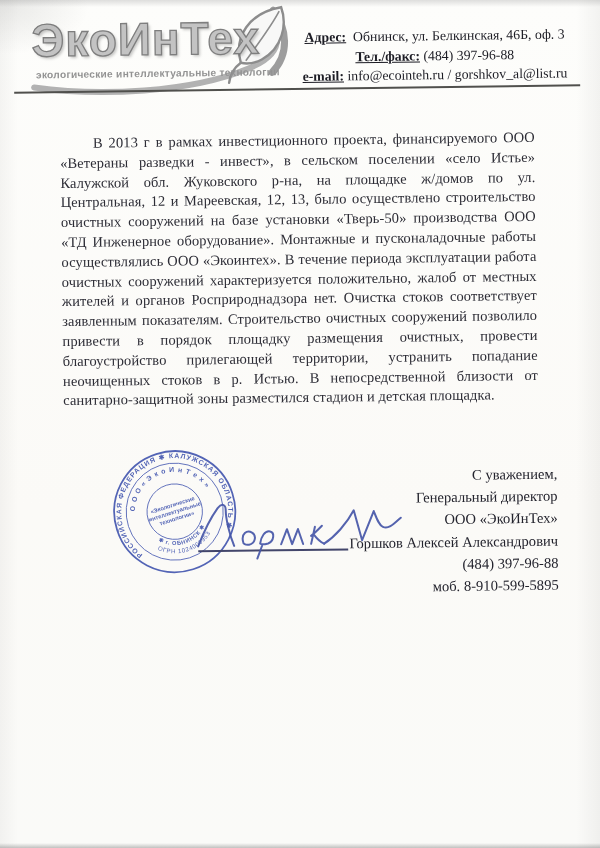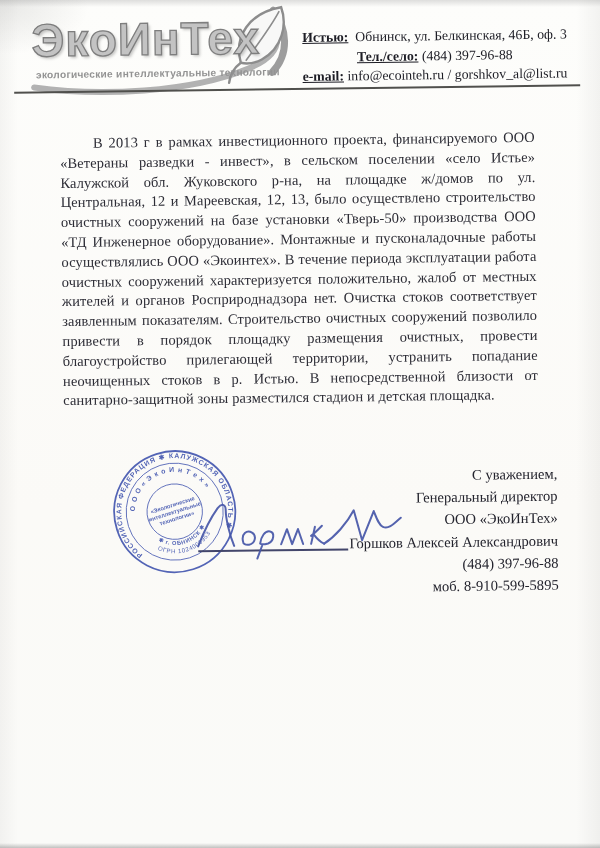--- a/index.html
+++ b/index.html
@@ -65,24 +65,24 @@
         <path d="M 254 6 C 268 24 270 50 252 68" fill="none" stroke="#9d9d9d" stroke-width="7" stroke-linecap="round"></path>
         <path d="M 221 58 C 214 32 230 8 262 3 C 268 20 263 44 242 55 C 235 58.5 227 59.5 221 58 Z" fill="#f8f8f7" stroke="#8d8d8d" stroke-width="2.4"></path>
         <path d="M 226 56 C 238 40 252 22 260 7" fill="none" stroke="#8d8d8d" stroke-width="1.6"></path>
         <path d="M 221 58 C 214 63 210 70 209 78" fill="none" stroke="#8d8d8d" stroke-width="2.4" stroke-linecap="round"></path>
       </svg>
       <div class="logo-text">ЭкоИнТех</div>
       <div class="logo-tagline">экологические интеллектуальные технологии</div>
 
       <div class="contact">
         <div>
-          <span class="lbl">Истью:</span>&nbsp;&nbsp;<span>Обнинск, ул. Белкинская, 46Б, оф. 3</span>
+          <span class="lbl">Адрес:</span>&nbsp;&nbsp;<span>Обнинск, ул. Белкинская, 46Б, оф. 3</span>
         </div>
         <div>
-          <span class="lbl">Тел./село:</span>&nbsp;<span>(484) 397-96-88</span>
+          <span class="lbl">Тел./факс:</span>&nbsp;<span>(484) 397-96-88</span>
         </div>
         <div>
           <span class="lbl">e-mail:</span>&nbsp;<span>info@ecointeh.ru / gorshkov_al@list.ru</span>
         </div>
       </div>
       <div class="header-rule"></div>
     </header>
 
     <main class="letter-body">
       <p>В 2013 г в рамках инвестиционного проекта, финансируемого ООО «Ветераны разведки - инвест», в сельском поселении «село Истье» Калужской обл. Жуковского р-на,  на площадке ж/домов по  ул. Центральная, 12 и Мареевская, 12, 13, было осуществлено строительство очистных сооружений на базе установки «Тверь-50» производства ООО «ТД Инженерное оборудование». Монтажные и пусконаладочные работы осуществлялись ООО «Экоинтех». В течение периода эксплуатации работа очистных сооружений характеризуется положительно, жалоб от местных жителей и органов Росприроднадзора нет. Очистка стоков соответствует заявленным показателям. Строительство очистных сооружений позволило привести в порядок площадку размещения очистных, провести благоустройство прилегающей территории, устранить попадание неочищенных стоков в р. Истью. В непосредственной близости от санитарно-защитной зоны разместился стадион и детская площадка.</p>

